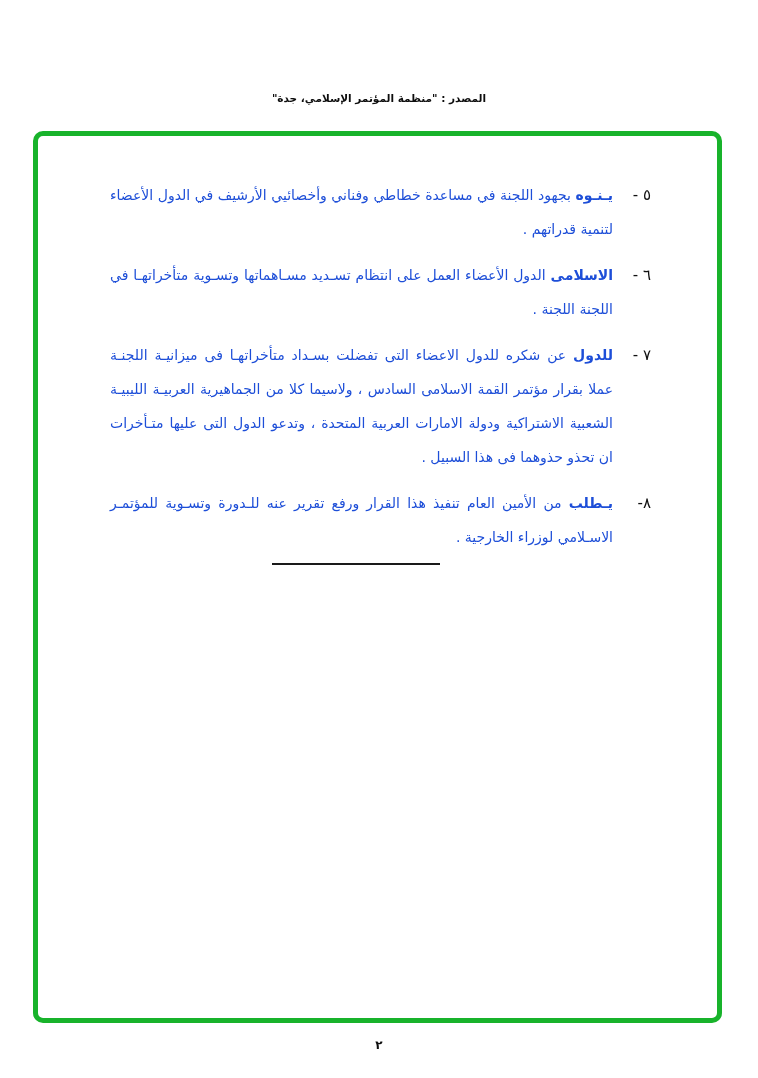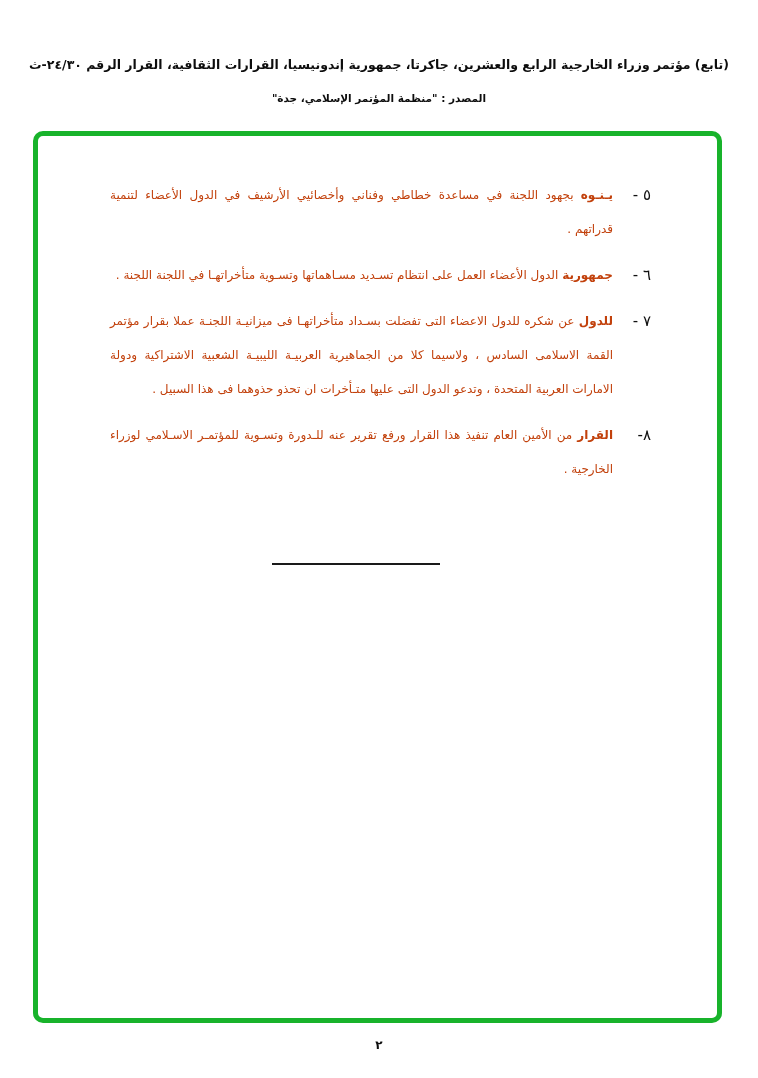--- a/index.html
+++ b/index.html
@@ -66,24 +66,24 @@
     width: 38px;
     font-size: 15px;
     line-height: 34px;
     text-align: right;
     letter-spacing: 1px;
     color: #111;
   }
   .item-text {
     flex: 1;
     margin: 0;
-    font-size: 12px;
+    font-size: 14px;
     line-height: 34px;
     text-align: justify;
-    color: #c2410c;
+    color: #1d4ed8;
   }
   .item-text strong {
     font-weight: bold;
   }
   .end-rule {
     position: absolute;
     left: 234px;
     top: 427px;
     width: 168px;
     height: 0;
@@ -98,46 +98,45 @@
     font-size: 12px;
     font-weight: bold;
     color: #0d0d0d;
   }
 </style>
 </head>
 <body>
 
 <div class="page">
 
-  <div class="header-line1" dir="rtl">(تابع) مؤتمر وزراء الخارجية الرابع والعشرين، جاكرتا، جمهورية إندونيسيا، القرارات الثقافية، القرار الرقم ٢٤/٣٠-ث</div>
 
   <div class="header-line2" dir="rtl">المصدر :  "منظمة المؤتمر الإسلامي، جدة"</div>
 
   <div class="frame">
 
     <div class="items">
 
       <div class="item">
         <div class="item-number">٥ -</div>
         <p class="item-text"><strong>يـنـوه</strong><span> بجهود اللجنة في مساعدة خطاطي وفناني وأخصائيي الأرشيف في الدول الأعضاء لتنمية قدراتهم .</span></p>
       </div>
 
       <div class="item">
         <div class="item-number">٦ -</div>
-        <p class="item-text"><strong>جمهورية</strong><span> الدول الأعضاء العمل على انتظام تسـديد مسـاهماتها وتسـوية متأخراتهـا في اللجنة اللجنة .</span></p>
+        <p class="item-text"><strong>الاسلامى</strong><span> الدول الأعضاء العمل على انتظام تسـديد مسـاهماتها وتسـوية متأخراتهـا في اللجنة اللجنة .</span></p>
       </div>
 
       <div class="item">
         <div class="item-number">٧ -</div>
         <p class="item-text"><strong>للدول</strong><span> عن شكره للدول الاعضاء التى تفضلت بسـداد متأخراتهـا فى ميزانيـة اللجنـة عملا بقرار مؤتمر القمة الاسلامى السادس ، ولاسيما كلا من الجماهيرية العربيـة الليبيـة الشعبية الاشتراكية ودولة الامارات العربية المتحدة ، وتدعو الدول التى عليها متـأخرات ان تحذو حذوهما فى هذا السبيل .</span></p>
       </div>
 
       <div class="item">
         <div class="item-number">٨-</div>
-        <p class="item-text"><strong>القرار</strong><span> من الأمين العام تنفيذ هذا القرار ورفع تقرير عنه للـدورة وتسـوية للمؤتمـر الاسـلامي لوزراء الخارجية .</span></p>
+        <p class="item-text"><strong>يـطلب</strong><span> من الأمين العام تنفيذ هذا القرار ورفع تقرير عنه للـدورة وتسـوية للمؤتمـر الاسـلامي لوزراء الخارجية .</span></p>
       </div>
 
     </div>
 
     <div class="end-rule"></div>
 
   </div>
 
   <div class="page-number">٢</div>
 

